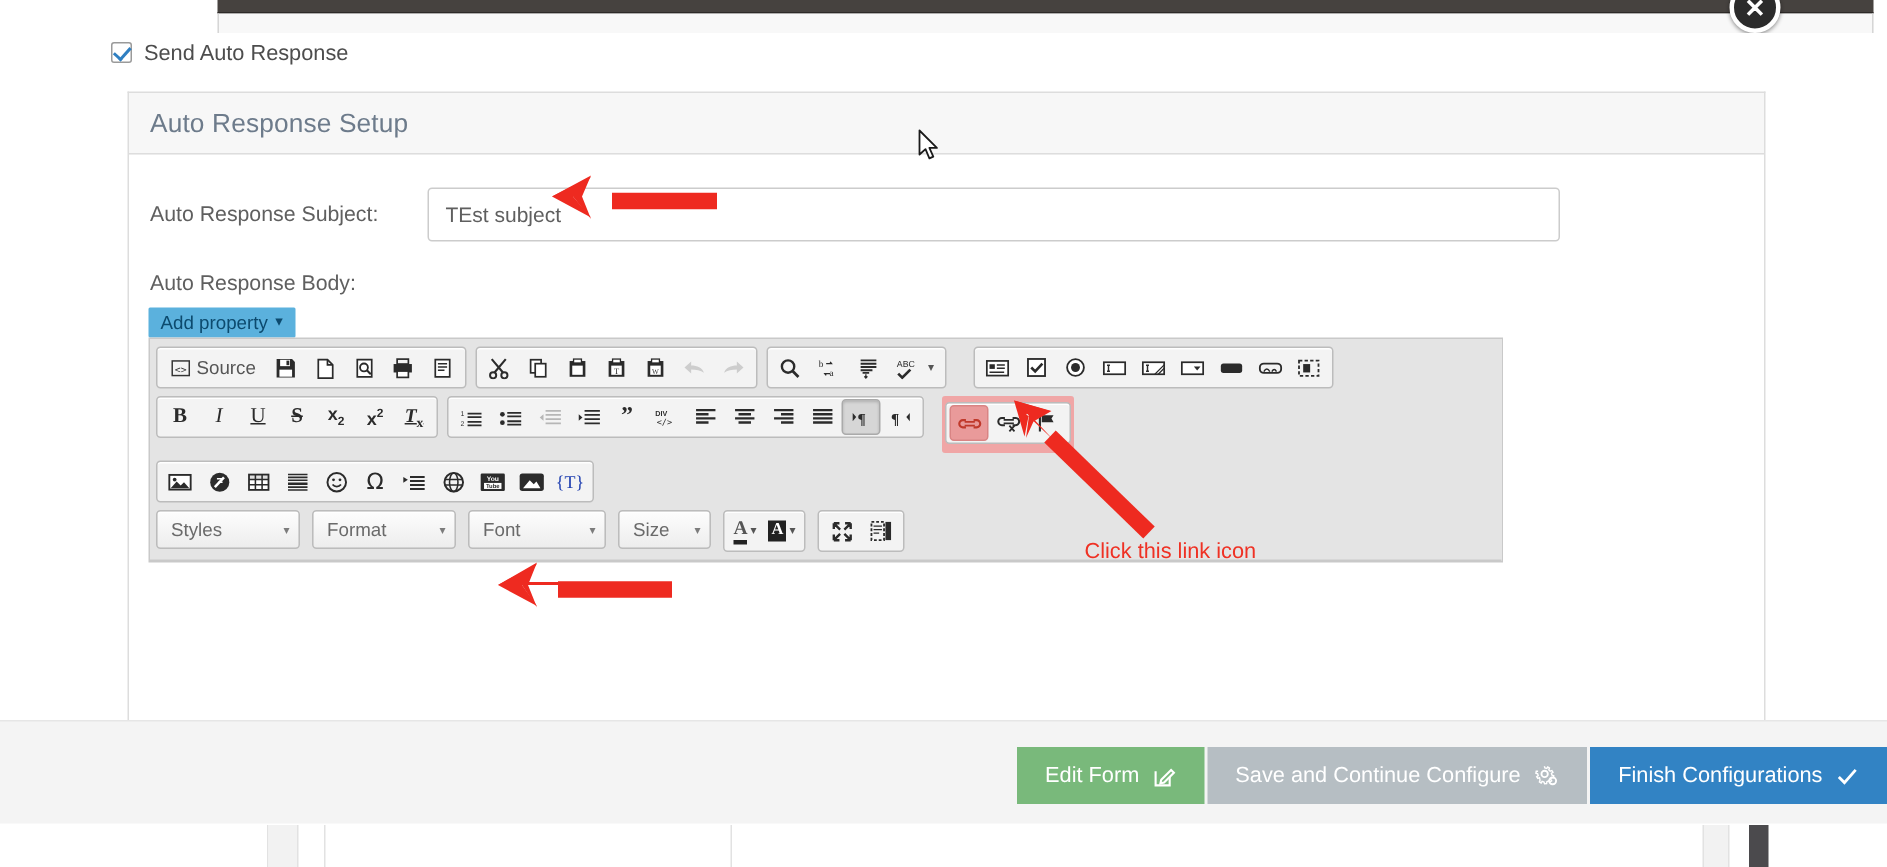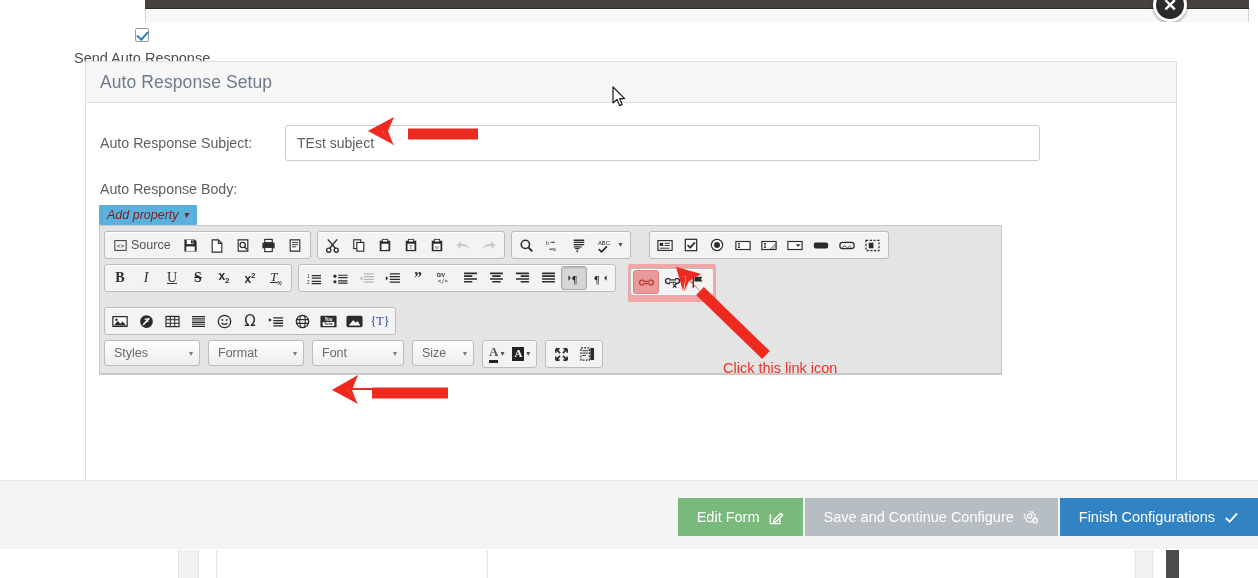--- a/index.html
+++ b/index.html
@@ -32,21 +32,21 @@
     border-radius:50%; background:#2b2b2b; border:3px solid #ffffff;
     box-shadow:0 1px 3px rgba(0,0,0,.45);
     display:flex; align-items:center; justify-content:center;
     color:#fff; font-size:17px; font-weight:bold; line-height:1; cursor:pointer;
   }
 
   
   .content { position:absolute; left:0; top:22px; width:1258px; height:458px; background:#fff; }
 
   
-  .chk-row { position:absolute; left:74px; top:6px; display:flex; align-items:center; gap:8px;flex-direction:column; }
+  .chk-row { position:absolute; left:74px; top:6px; display:flex; gap:8px; }
   .chk-box {
     width:14px; height:14px; background:#ffffff; border:1px solid #9a9a9a; border-radius:2px;
     position:relative; cursor:pointer; flex:none;
   }
   .chk-box::after {
     content:""; position:absolute; left:3px; top:0px; width:5px; height:9px;
     border:solid #2f7fc1; border-width:0 2px 2px 0; transform:rotate(42deg);
   }
   .chk-label { font-size:14.5px; color:#4d4d4d; }
 
@@ -67,23 +67,23 @@
   .text-input {
     width:755px; height:36px; border:1px solid #cccccc; border-radius:3px;
     background:#fff; padding:0 11px; font-size:14px; color:#5f5f5f;
     font-family:"Liberation Sans", sans-serif; outline:none;
   }
 
   .body-label { position:absolute; left:14px; top:78px; font-size:14.2px; color:#5f5f5f; }
 
   .add-prop {
     position:absolute; left:13px; top:102px; height:20px;
-    background:#5bb1dd; color:#7f1d1d; font-size:12.5px;
+    background:#5bb1dd; color:#0c4a6e; font-size:12.5px;
     display:flex; align-items:center; gap:5px; padding:0 8px; cursor:pointer;
-    border:none; border-radius:1px;font-style:italic;
+    border:none; border-radius:1px;
   }
   .add-prop .chev { font-size:10px; line-height:1; }
 
   
   .cke {
     position:absolute; left:13px; top:122px; width:903px;
     border:1px solid #c9c9c9; background:#ffffff;
   }
   .cke-toolbox {
     background:#e4e4e4; padding:5px 4px 4px 4px;
@@ -397,21 +397,21 @@
                 <div class="tbtn">
                     <span style="font-size:14px;text-decoration:line-through;font-weight:bold;font-family:'Liberation Serif',serif;">S</span>
                   </div>
                 <div class="tbtn">
                     <span style="font-size:12px;font-weight:bold;">x<sub style="font-size:8px;">2</sub></span>
                   </div>
                 <div class="tbtn">
                     <span style="font-size:12px;font-weight:bold;">x<sup style="font-size:8px;">2</sup></span>
                   </div>
                 <div class="tbtn">
-                    <span style="font-size:13px;font-style:italic;font-weight:normal;text-decoration:underline;font-family:'Liberation Serif',serif;">T<sub style="font-size:9px;font-style:normal;text-decoration:none;">x</sub></span>
+                    <span style="font-size:13px;font-style:italic;font-weight:bold;text-decoration:underline;font-family:'Liberation Serif',serif;">T<sub style="font-size:9px;font-style:normal;text-decoration:none;">x</sub></span>
                   </div>
               </div>
 
               <div class="tgroup">
                 <div class="tbtn">
                   <svg width="15" height="13" viewBox="0 0 16 14">
                       <text x="0" y="6" font-size="5" fill="#2b2b2b">1</text>
                       <text x="0" y="13" font-size="5" fill="#2b2b2b">2</text>
                       <path d="M5 4h10M5 6.5h10M5 10h10M5 12.5h10" stroke="#2b2b2b" stroke-width="1.3"></path>
                     </svg>

